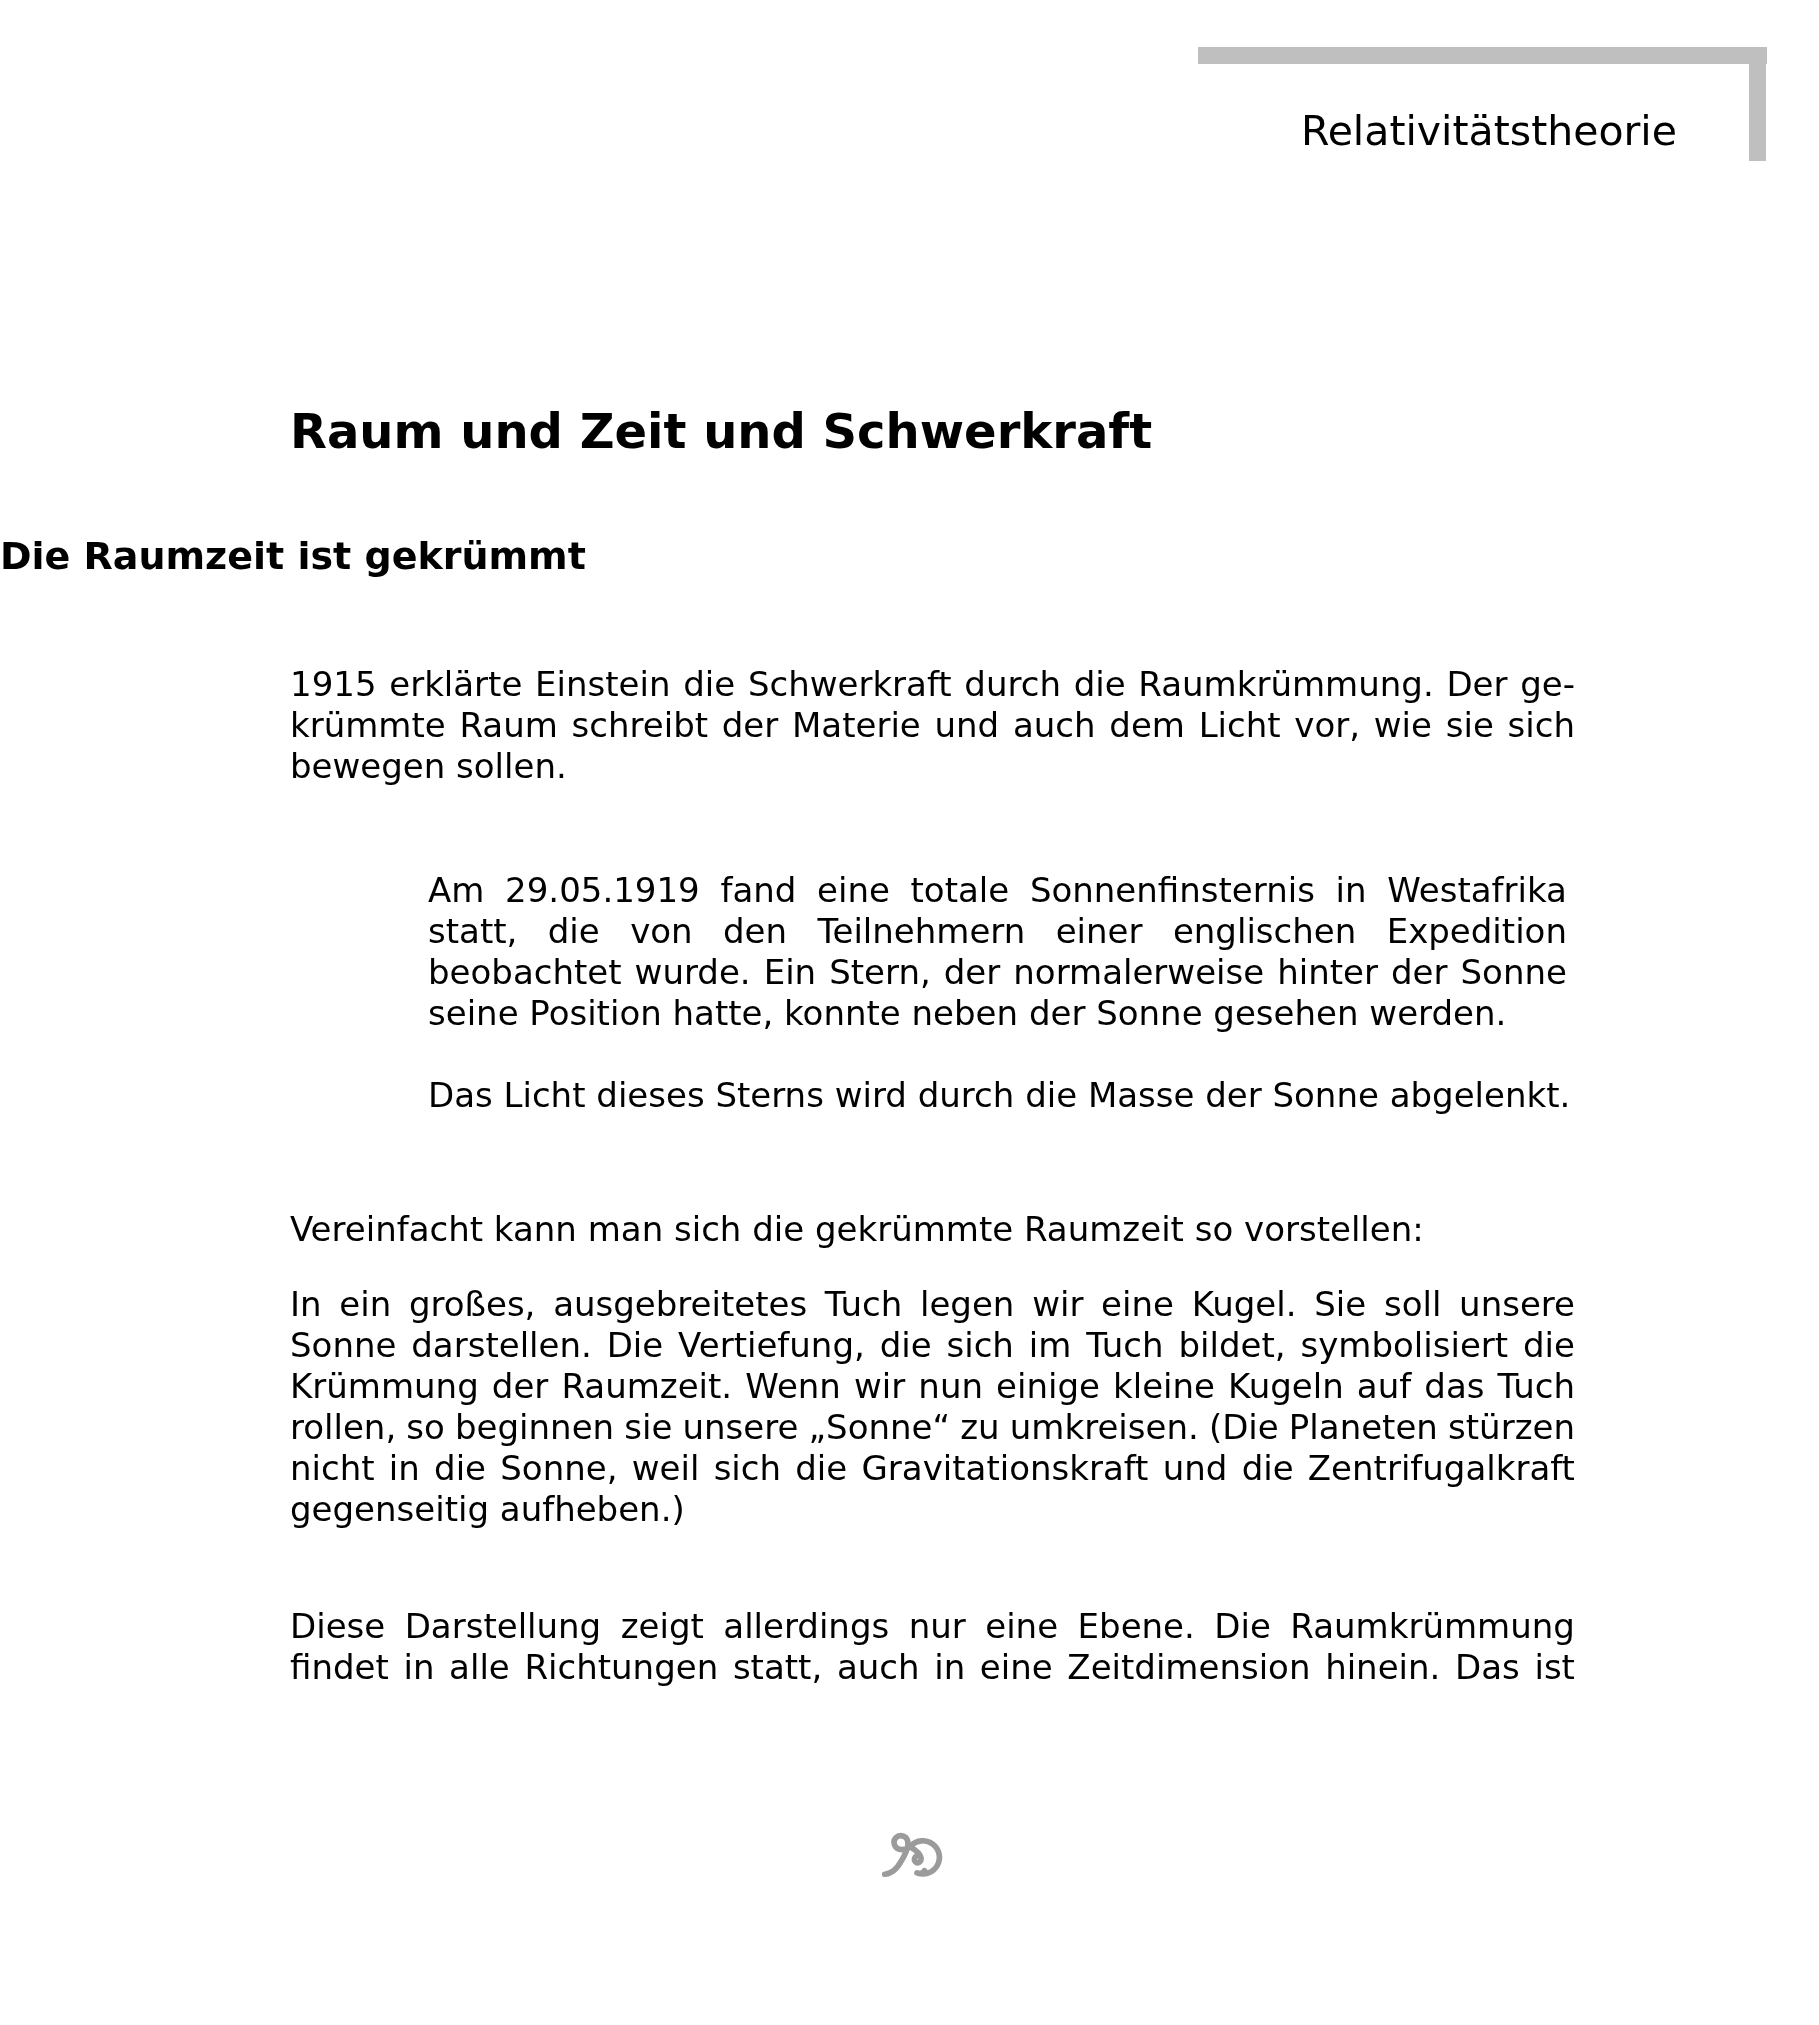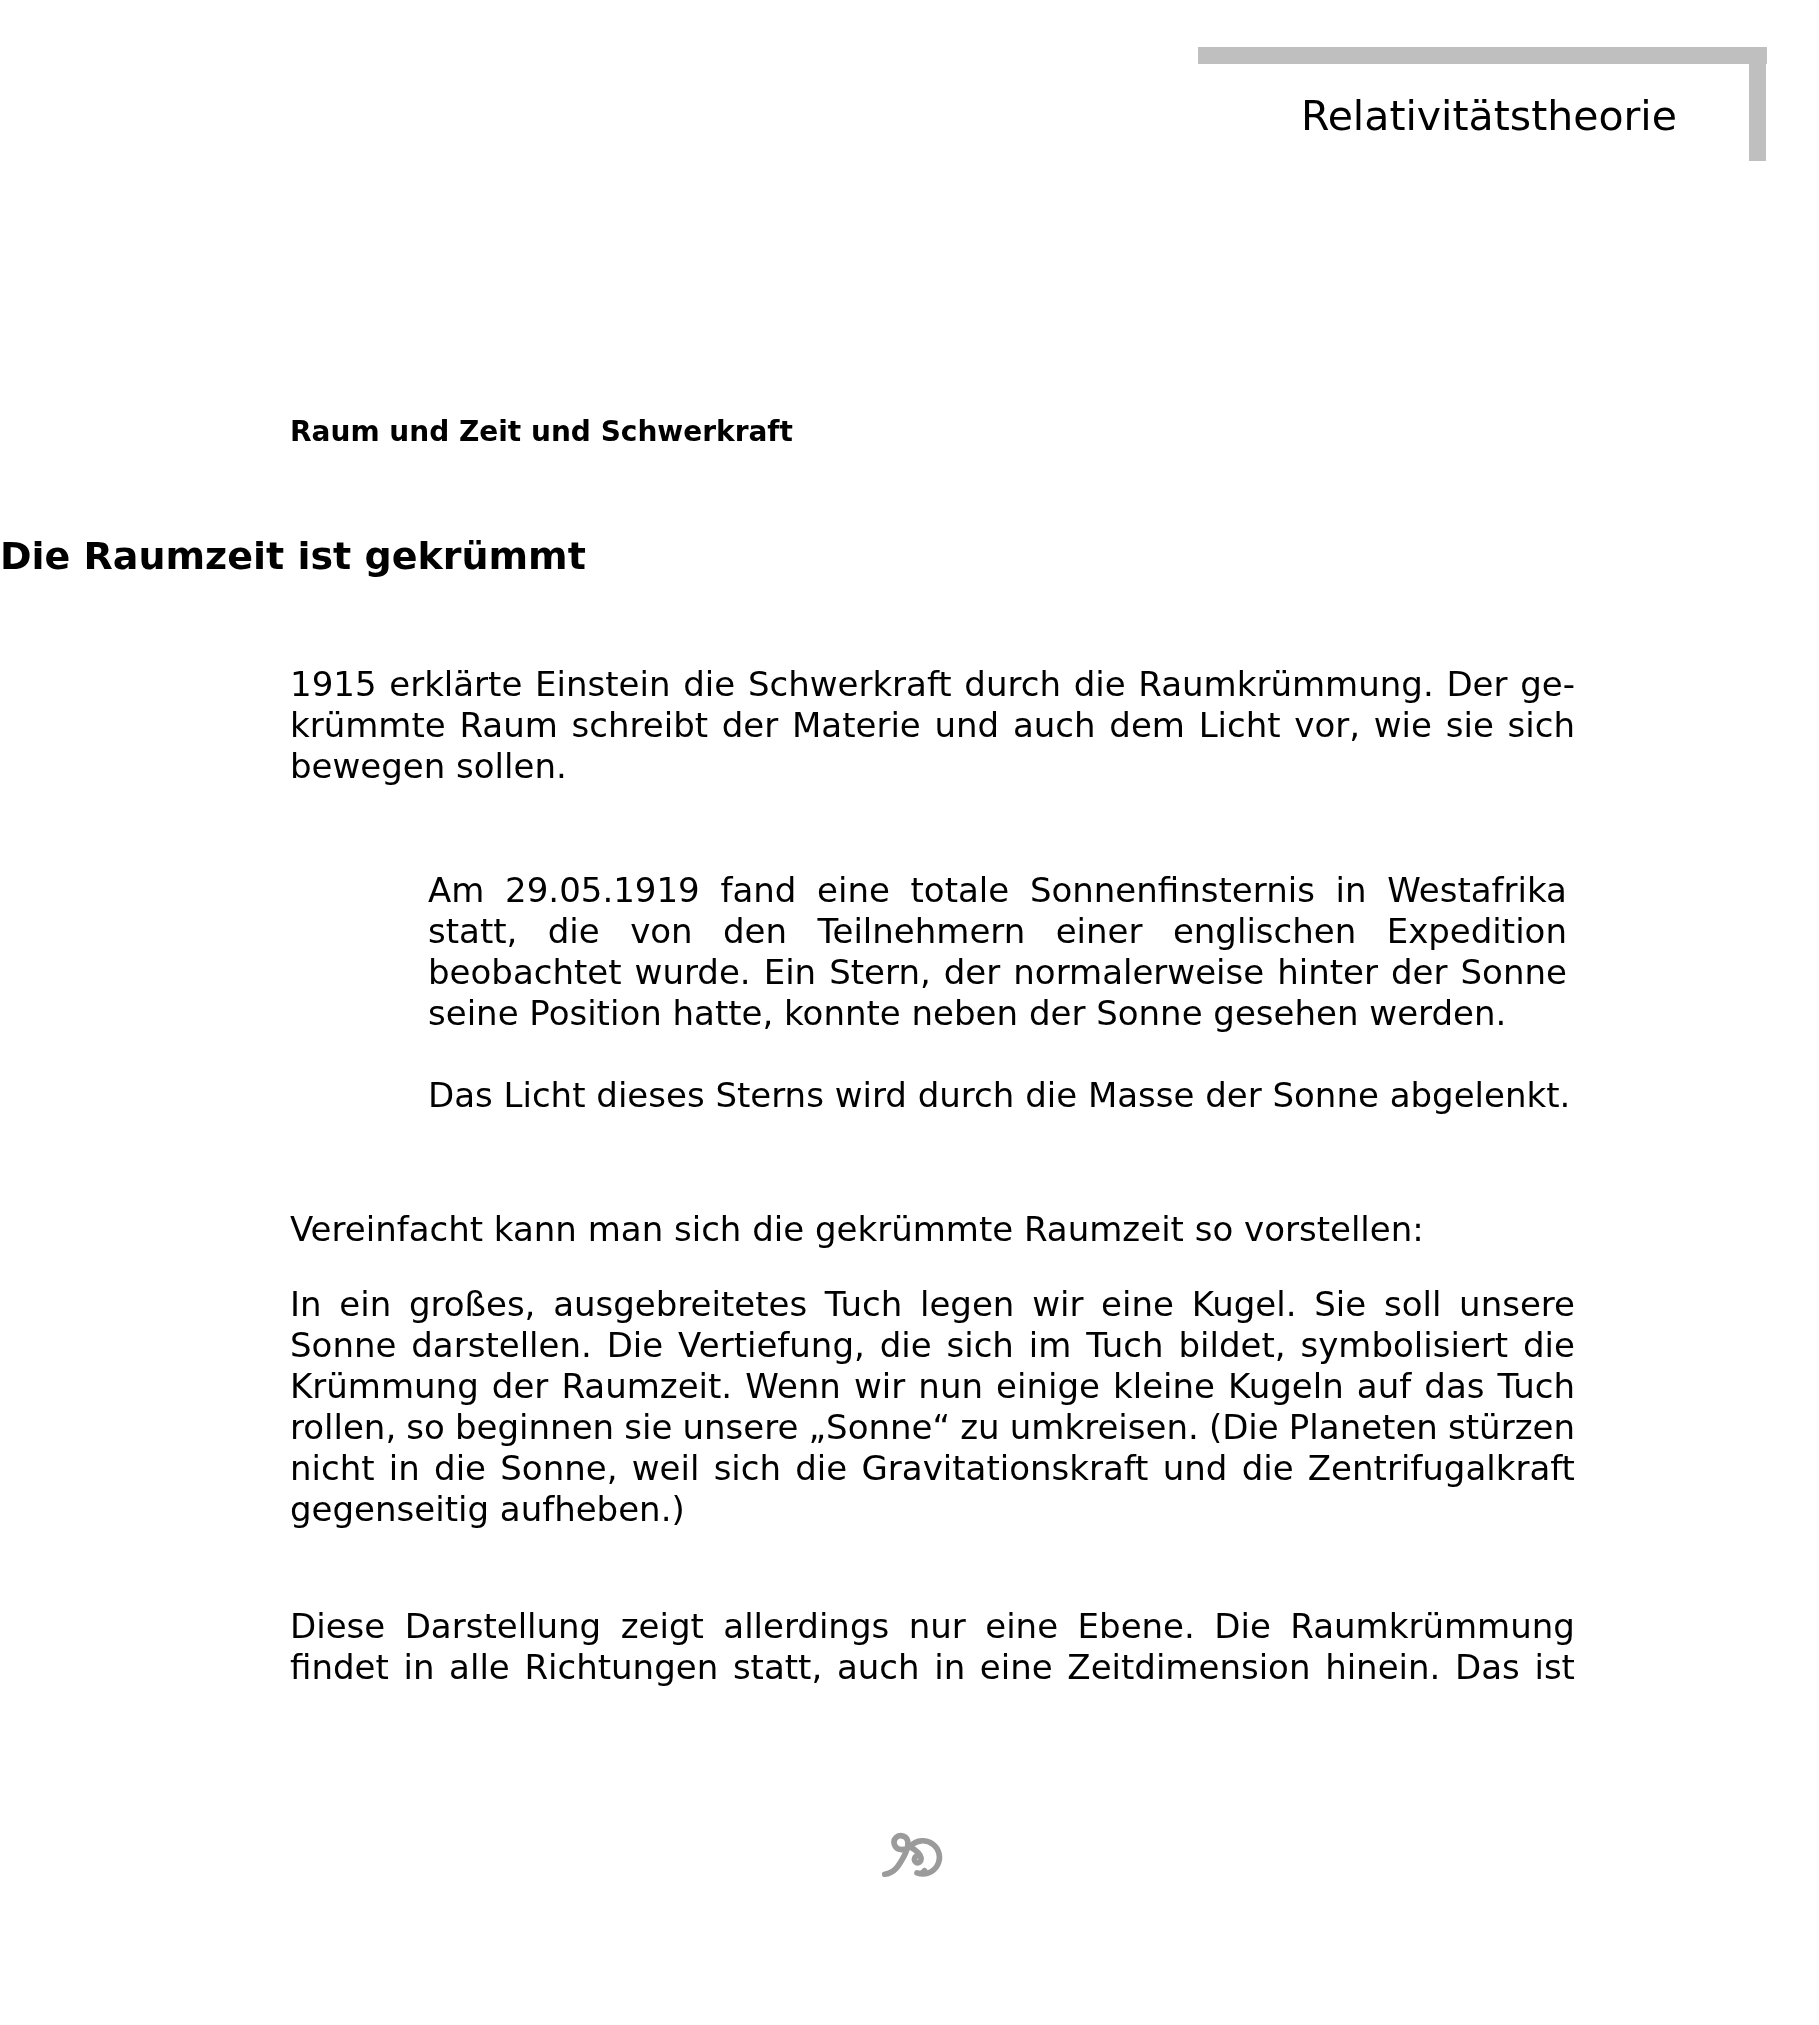--- a/index.html
+++ b/index.html
@@ -26,33 +26,33 @@
     background: #bfbfbf;
   }
   .bar-v {
     position: absolute;
     left: 1749px; top: 47px;
     width: 17px; height: 114px;
     background: #bfbfbf;
   }
   .header-title {
     position: absolute;
-    right: 142px; top: 92px;
+    right: 142px; top: 107px;
     font-size: 41px;
     line-height: 49px;
     font-weight: 400;
     white-space: nowrap;
     color: #000000;
   }
 
   
   .h1 {
     position: absolute;
     left: 290px; top: 408px;
-    font-size: 28px;
+    font-size: 48px;
     line-height: 47px;
     font-weight: 700;
     white-space: nowrap;
   }
   .h2 {
     position: absolute;
     left: 0; top: 533px;
     width: 1819px;
     text-align: left;
     font-size: 38px;

